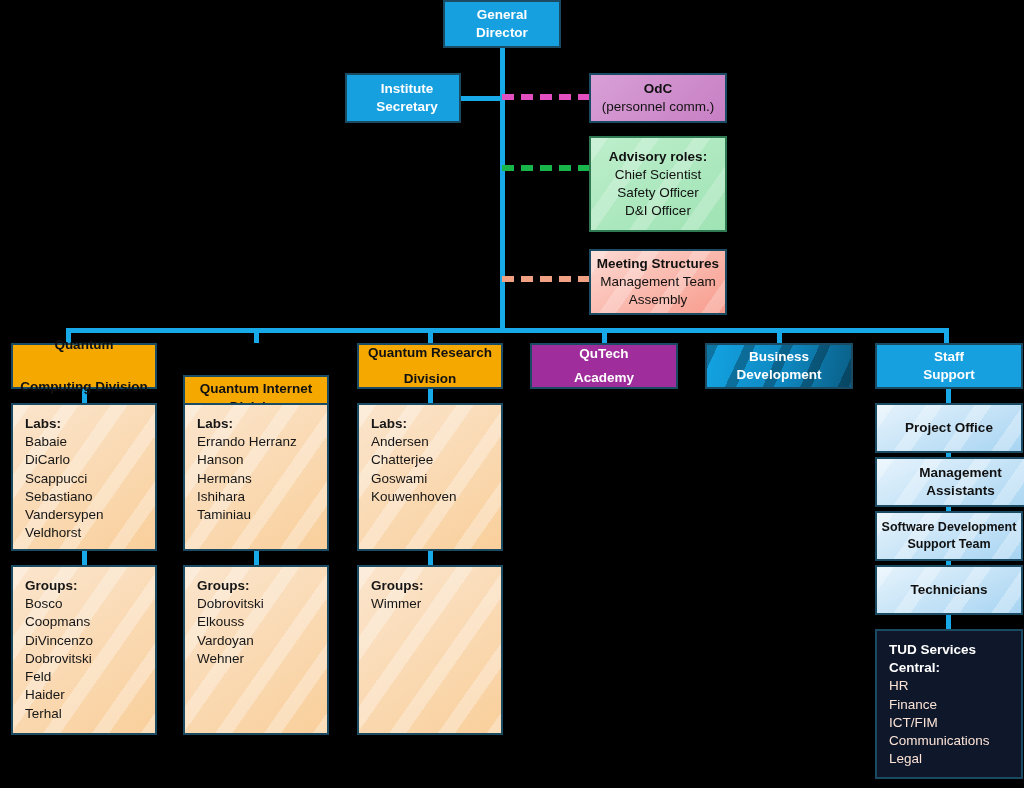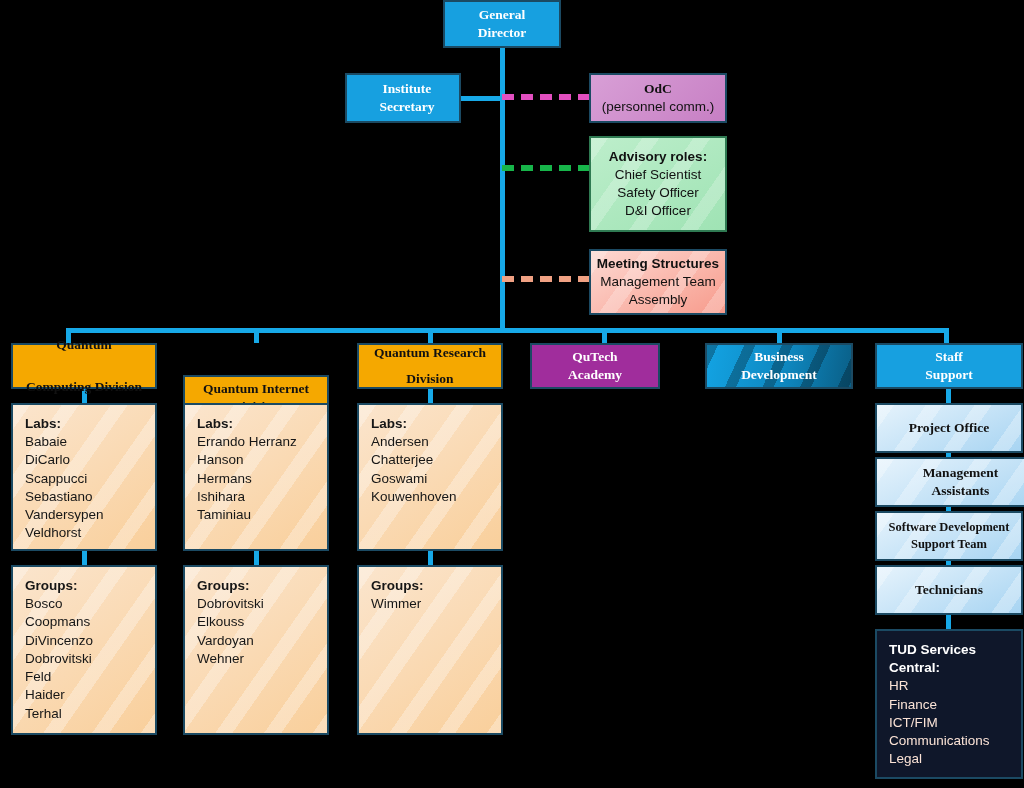--- a/index.html
+++ b/index.html
@@ -65,21 +65,21 @@
   }
   .lightblue{
     background:
       repeating-linear-gradient(125deg, rgba(255,255,255,.30) 0 14px, rgba(255,255,255,0) 14px 40px),
       linear-gradient(155deg,#e6f3fc 0%,#a7d4f2 100%);
     color:#111;font-weight:bold;
   }
   .orange-solid{background:#0f172a;color:#fff;border-color:#1b4a63;}
 
   
-  .ttl{font-size:13.5px;font-weight:bold;font-family:Liberation Serif, serif;}
+  .ttl{font-size:13.5px;font-weight:bold;}
   .ttl.sm{font-size:12.5px;}
   .hdr{font-weight:bold;font-size:13.5px;}
   .li{font-size:13.5px;font-weight:normal;}
   .pad{padding:10px 0 0 12px;}
   .sub{font-size:13.5px;font-weight:normal;}
   .wht{color:#fff;}
   .wht-d{color:#fbe3d6;}
 </style>
 </head>
 <body>
@@ -193,21 +193,21 @@
     <span class="li">Andersen</span>
     <span class="li">Chatterjee</span>
     <span class="li">Goswami</span>
     <span class="li">Kouwenhoven</span>
   </div>
   <div class="box peach left pad" style="left:357px;top:565px;width:146px;height:170px;">
     <span class="hdr">Groups:</span>
     <span class="li">Wimmer</span>
   </div>
 
-  <div class="box purple" style="left:530px;top:343px;width:130px;height:46px;">
+  <div class="box purple" style="left:530px;top:343px;width:148px;height:46px;justify-content:space-between;">
     <span class="ttl">QuTech</span>
     <span class="ttl">Academy</span>
   </div>
 
   <div class="box blue" style="left:875px;top:343px;width:148px;height:46px;">
     <span class="ttl">Staff</span>
     <span class="ttl">Support</span>
   </div>
 
   <div class="box blue-grad" style="left:705px;top:343px;width:148px;height:46px;">

